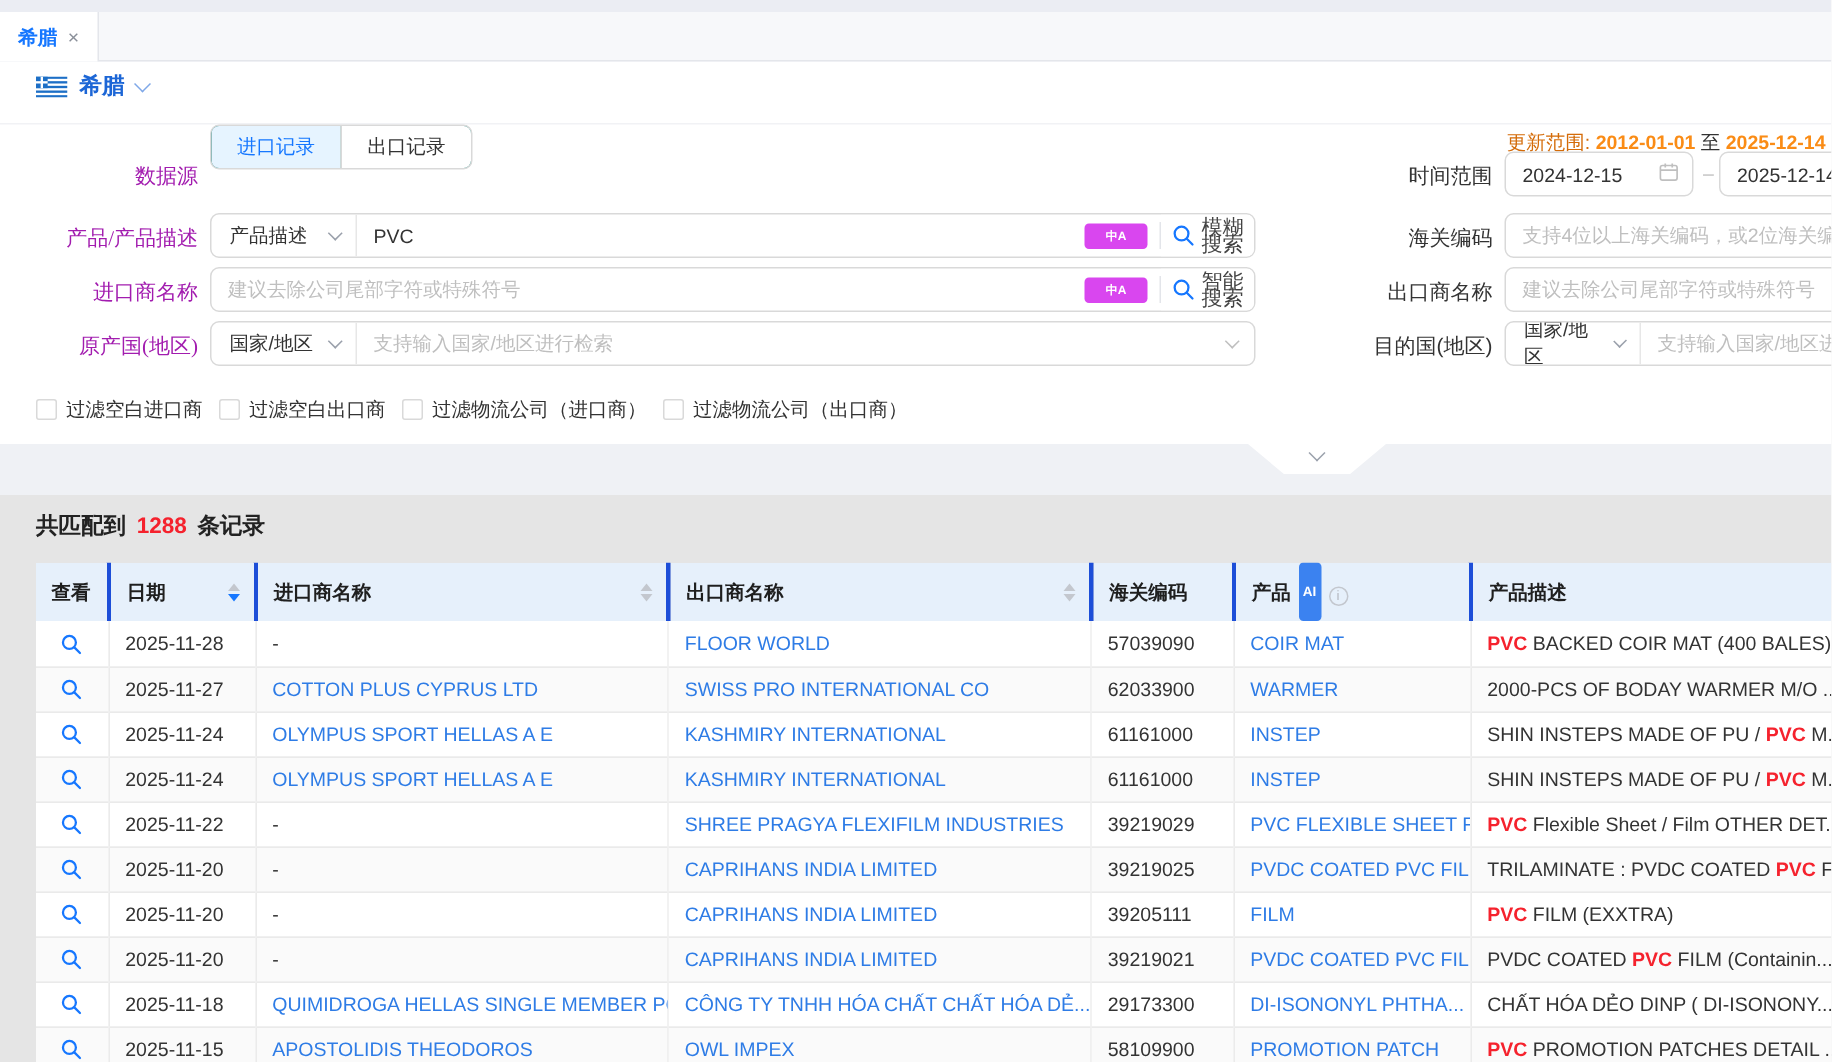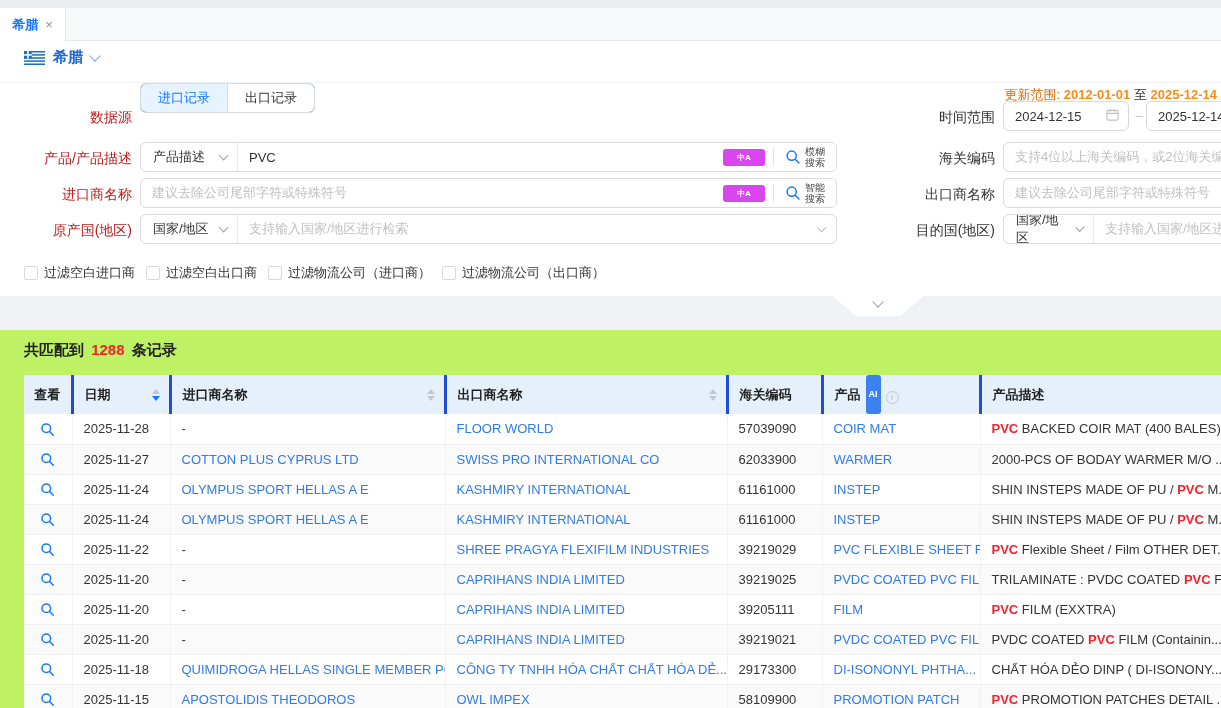--- a/index.html
+++ b/index.html
@@ -15,21 +15,21 @@
   .tab-label { color:#1677ff; font-size:13px; font-weight:bold; }
   .tab-close { color:#8a8f99; font-size:13px; line-height:1; }
 
   
   .title-row { position:absolute; left:24px; top:48px; display:flex; align-items:center; gap:8px; }
   .page-title { color:#1c66d6; font-size:15px; font-weight:bold; }
   .chev { display:inline-block; width:8px; height:8px; border-right:1.5px solid #7fa8e8; border-bottom:1.5px solid #7fa8e8; transform:rotate(45deg); margin-top:-4px; }
   .divider { position:absolute; left:0; top:82px; width:1221px; height:1px; background:#f1f2f5; }
 
   
-  .flabel { position:absolute; width:132px; text-align:right; font-size:14px; color:#b91c1c; }
+  .flabel { position:absolute; width:132px; text-align:right; font-size:14px; color:#a21caf;font-family:Liberation Serif, serif; }
   .flabel-r { position:absolute; left:872px; width:123px; text-align:right; font-size:14px; color:#333; }
 
   .seg-group { position:absolute; left:140px; top:83px; height:30px; display:flex; border:1px solid #d9d9d9; border-radius:6px; overflow:hidden; background:#0f766e; }
   .seg { height:28px; display:flex; align-items:center; justify-content:center; font-size:13px; color:#333; padding:0 17px; cursor:pointer; background:#fff; }
   .seg + .seg { border-left:1px solid #d9d9d9; }
   .seg.selected { background:#e6f4ff; color:#1677ff; }
 
   .update-range { position:absolute; right:4px; top:86px; font-size:13px; color:#d46b08; white-space:nowrap; }
   .update-range b { color:#fa8c16; font-weight:bold; }
   .update-range .zhi { color:#333; font-weight:normal; }
@@ -42,36 +42,36 @@
   .cal-icon { margin-left:auto; margin-right:9px; flex:none; }
 
   .group { position:absolute; left:140px; width:697px; height:30px; border:1px solid #d9d9d9; border-radius:6px; background:#fff; display:flex; align-items:center; overflow:hidden; }
   .group .sel { flex:none; width:97px; height:100%; display:flex; align-items:center; padding-left:12px; gap:10px; font-size:13px; color:#333; border-right:1px solid #e7e7e7; cursor:pointer; }
   .sel-chev { display:inline-block; width:7px; height:7px; border-right:1.2px solid #9aa0ab; border-bottom:1.2px solid #9aa0ab; transform:rotate(45deg); margin-top:-3px; margin-left:auto; margin-right:10px; }
   .group .txt { flex:1; font-size:13px; color:#333; padding-left:11px; white-space:nowrap; overflow:hidden; }
   .group .txt.ph { color:#bfbfbf; }
   .trans-icon { flex:none; width:42px; height:17px; background:#d946ef; border-radius:3px; color:#fff; font-size:8px; font-weight:bold; display:flex; align-items:center; justify-content:center; margin-right:8px; letter-spacing:0; }
   .vdiv { flex:none; width:1px; height:18px; background:#e3e5ea; }
   .search-btn { flex:none; width:62px; height:100%; display:flex; align-items:center; justify-content:center; gap:4px; cursor:pointer; background:#fff; }
-  .search-btn .stack { display:flex; flex-direction:column; font-size:10px; line-height:11px; color:#444; }
+  .search-btn .stack { display:flex; flex-direction:column; font-size:14px; line-height:11px; color:#444; }
   .end-chev { flex:none; margin-right:11px; display:inline-block; width:7px; height:7px; border-right:1.2px solid #bfbfbf; border-bottom:1.2px solid #bfbfbf; transform:rotate(45deg); margin-top:-3px; }
 
   .cbrow { position:absolute; left:24px; top:264px; display:flex; gap:7px; align-items:center; }
   .cbitem { display:flex; align-items:center; gap:6px; cursor:pointer; margin-right:4px; }
   .cbbox { width:14px; height:14px; border:1px solid #d9d9d9; border-radius:2px; background:#fff; flex:none; }
   .cblabel { font-size:13px; color:#333; white-space:nowrap; }
 
   
   .band { position:absolute; left:0; top:296px; width:1221px; height:34px; background:#eff1f5; }
   .handle { position:absolute; left:832px; top:0; width:92px; height:20px; background:#fff;
     clip-path:polygon(0 0,100% 0,74% 100%,26% 100%); display:flex; align-items:flex-start; justify-content:center; cursor:pointer; }
   .handle .chev2 { width:8px; height:8px; border-right:1.6px solid #9aa0ab; border-bottom:1.6px solid #9aa0ab; transform:rotate(45deg); margin-top:2px; }
 
   
-  .results { position:absolute; left:0; top:330px; width:1221px; height:378px; background:#bef264; }
+  .results { position:absolute; left:0; top:330px; width:1221px; height:378px; background:#e5e5e5; }
   .summary { position:absolute; left:24px; top:11px; font-size:15px; font-weight:bold; color:#222; }
   .summary .cnt { color:#f5222d; padding:0 3px; }
 
   .tablewrap { position:absolute; left:24px; top:45px; width:1197px; height:333px; overflow:hidden; }
   table { border-collapse:collapse; table-layout:fixed; width:1260px; }
   thead th { height:36px; background:#e6f0fb; font-size:13px; font-weight:bold; color:#1f1f1f;
     text-align:left; padding:0 0 0 11px; border-right:3px solid #1d4ed8; white-space:nowrap; position:relative; }
   thead th.c-view { text-align:center; padding:0; }
   tbody td { height:30px; font-size:13px; color:#333; padding:0 0 0 11px; border-bottom:1px solid #f0f0f0;
     border-right:1px solid #f2f2f2; white-space:nowrap; overflow:hidden; }

